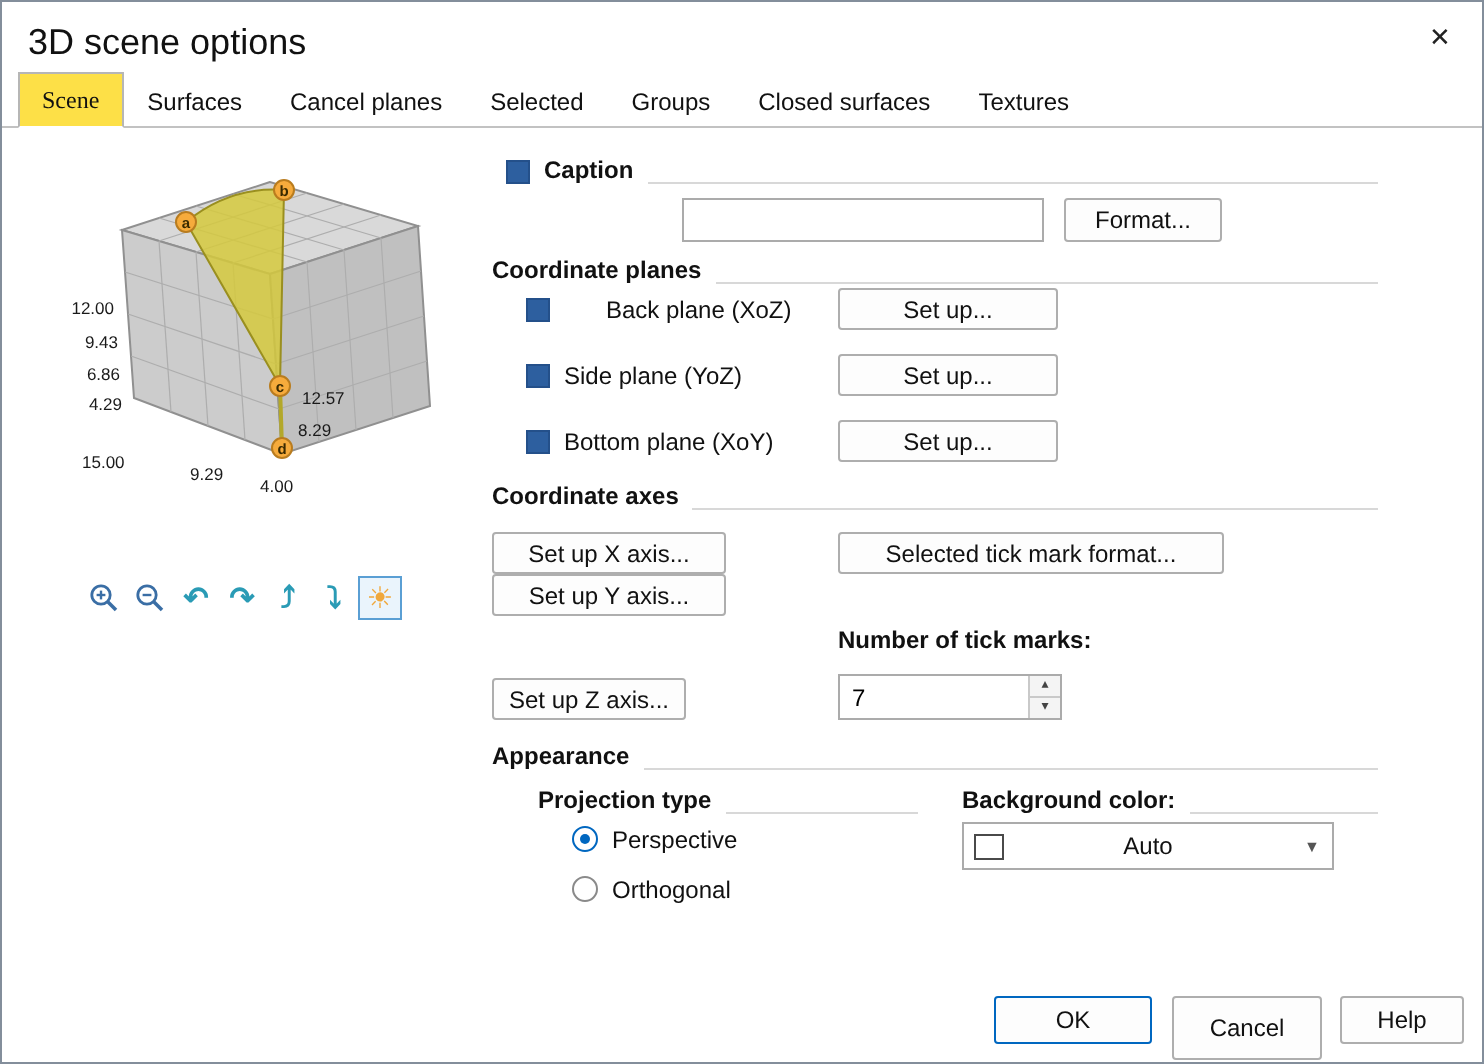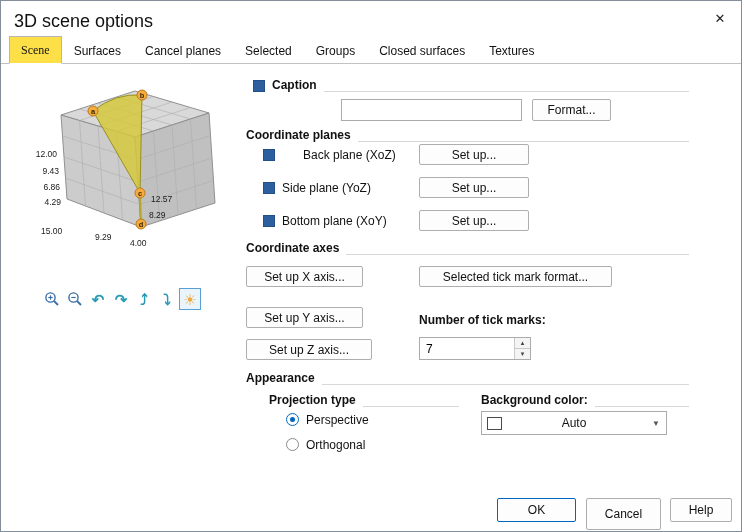--- a/index.html
+++ b/index.html
@@ -200,25 +200,25 @@
   </div>
   <div class="btn" style="left:418px; top:209px; width:110px; height:21px;">Set up...</div>
 
   <div class="ghead" style="left:245px; top:239px; width:443px;">
     <span class="lbl">Coordinate axes</span>
     <span class="rule"></span>
   </div>
 
   <div class="btn" style="left:245px; top:265px; width:117px; height:21px;">Set up X axis...</div>
   <div class="btn" style="left:418px; top:265px; width:193px; height:21px;">Selected tick mark format...</div>
-  <div class="btn" style="left:245px; top:286px; width:117px; height:21px;margin-top:20px;">Set up Y axis...</div>
+  <div class="btn" style="left:245px; top:286px; width:117px; height:21px;">Set up Y axis...</div>
   <div class="row" style="left:418px; top:311px; font-weight:bold;">
     <span class="lbl">Number of tick marks:</span>
   </div>
-  <div class="btn" style="left:245px; top:338px; width:126px; height:21px;">Set up Z axis...</div>
+  <div class="btn" style="left:245px; top:338px; width:97px; height:21px;">Set up Z axis...</div>
 
   <div class="spinner" style="left:418px; top:336px; width:112px; height:23px;">
     <input value="7" style="">
     <div class="spincol">
       <div class="spinbtn">▴</div>
       <div class="spinbtn">▾</div>
     </div>
   </div>
 
   <div class="ghead" style="left:245px; top:369px; width:443px;">

